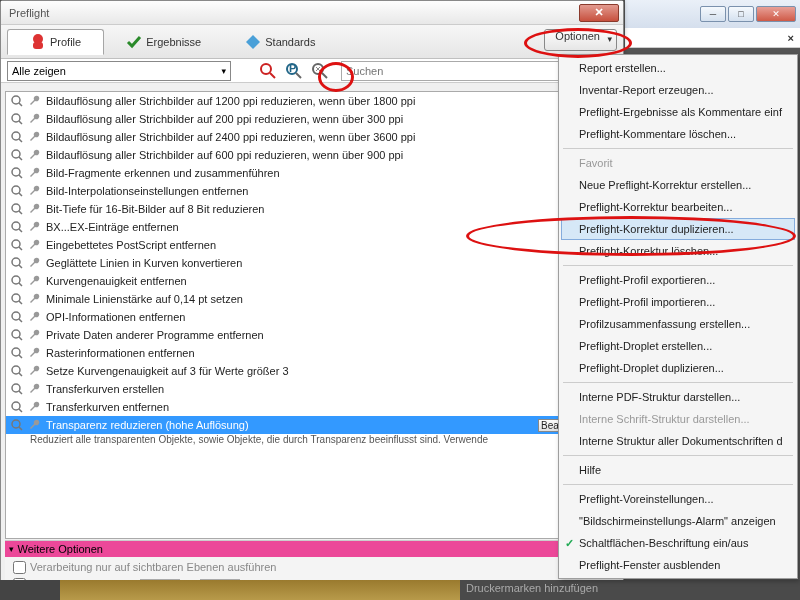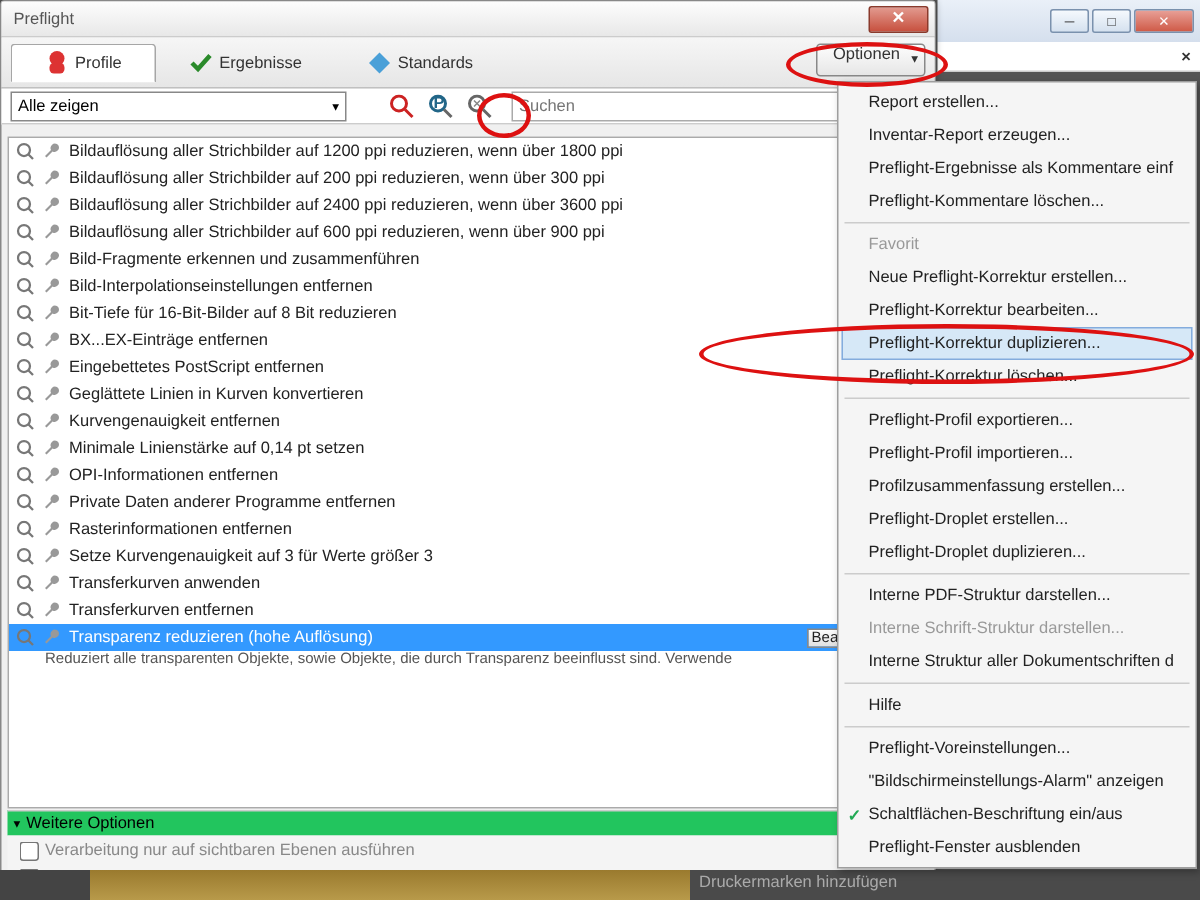--- a/index.html
+++ b/index.html
@@ -22,21 +22,21 @@
 .tool-btn.circled { position: relative; }
 .highlight-small { position: absolute; border: 3px solid #d11; border-radius: 50%; left: 318px; top: 62px; width: 36px; height: 30px; pointer-events: none; z-index: 50; }
 .search { flex: 1; margin-left: 8px; height: 20px; border: 1px solid #aaa; background: #fff; padding: 0 4px; color: #999; }
 .list { position: absolute; top: 90px; left: 4px; right: 4px; bottom: 60px; background: #fff; border: 1px solid #aaa; overflow: hidden; }
 .list-inner { overflow-y: scroll; height: 100%; }
 .list-item { display: flex; align-items: center; height: 18px; padding: 0 4px; gap: 4px; white-space: nowrap; color: #222; }
 .list-item .ic1, .list-item .ic2 { width: 14px; height: 14px; display: inline-flex; align-items: center; justify-content: center; }
 .list-item.selected { background: #3399ff; color: #fff; }
 .list-item.selected .edit-btn { position: absolute; right: 20px; background: linear-gradient(#fdfdfd,#e0e0e0); border: 1px solid #888; padding: 0 2px; font-size: 10px; color: #222; }
 .desc-line { padding: 0 24px; color: #555; font-size: 10px; white-space: nowrap; overflow: hidden; }
-.more-opts { position: absolute; bottom: 42px; left: 4px; right: 4px; background: #22c55e; border-top: 1px solid #ccc; padding: 2px 4px; display: flex; align-items: center; gap: 4px; }
+.more-opts { position: absolute; bottom: 42px; left: 4px; right: 4px; background: #ec4899; border-top: 1px solid #ccc; padding: 2px 4px; display: flex; align-items: center; gap: 4px; }
 .more-opts::before { content: "▾"; font-size: 9px; }
 .wrench-right { position: absolute; right: 6px; width: 18px; height: 18px; }
 .opts-panel { position: absolute; bottom: 8px; left: 4px; right: 4px; background: #f4f4f4; padding: 4px 8px; height: 34px; }
 .opts-panel label { color: #888; display: inline-flex; align-items: flex-start; gap: 4px; }
 .opts-panel input[type=text] { width: 40px; height: 16px; border: 1px solid #aaa; padding: 0 2px; }
 .context-menu { position: absolute; left: 558px; top: 54px; width: 240px; background: #f5f5f5; border: 1px solid #9e9e9e; box-shadow: 2px 2px 5px rgba(0,0,0,0.3); z-index: 40; padding: 2px; }
 .menu-item { height: 22px; display: flex; align-items: center; padding: 0 18px; color: #222; white-space: nowrap; overflow: hidden; }
 .menu-item.disabled { color: #999; }
 .menu-item.hover { background: #d6e8f7; border: 1px solid #84acdd; padding: 0 17px; }
 .menu-sep { height: 1px; background: #ccc; margin: 3px 2px; }
@@ -360,21 +360,21 @@
             <svg width="12" height="12">
               <circle cx="5" cy="5" r="4" fill="none" stroke="#777" stroke-width="1.5"></circle>
               <line x1="8" y1="8" x2="11" y2="11" stroke="#777" stroke-width="1.5"></line>
             </svg>
           </span>
           <span class="ic2">
             <svg width="12" height="12">
               <path d="M10 2a3 3 0 0 1-4 4L2 10l-1-1 4-4a3 3 0 0 1 4-4z" fill="#999"></path>
             </svg>
           </span>
-          <span>Transferkurven anwenden</span>
+          <span>Transferkurven erstellen</span>
         </div>
         <div class="list-item">
           <span class="ic1">
             <svg width="12" height="12">
               <circle cx="5" cy="5" r="4" fill="none" stroke="#777" stroke-width="1.5"></circle>
               <line x1="8" y1="8" x2="11" y2="11" stroke="#777" stroke-width="1.5"></line>
             </svg>
           </span>
           <span class="ic2">
             <svg width="12" height="12">

